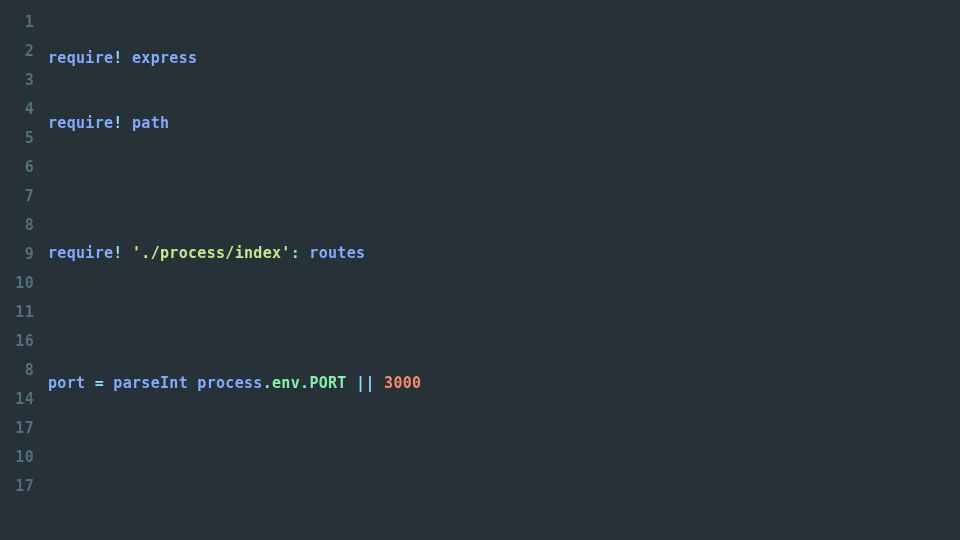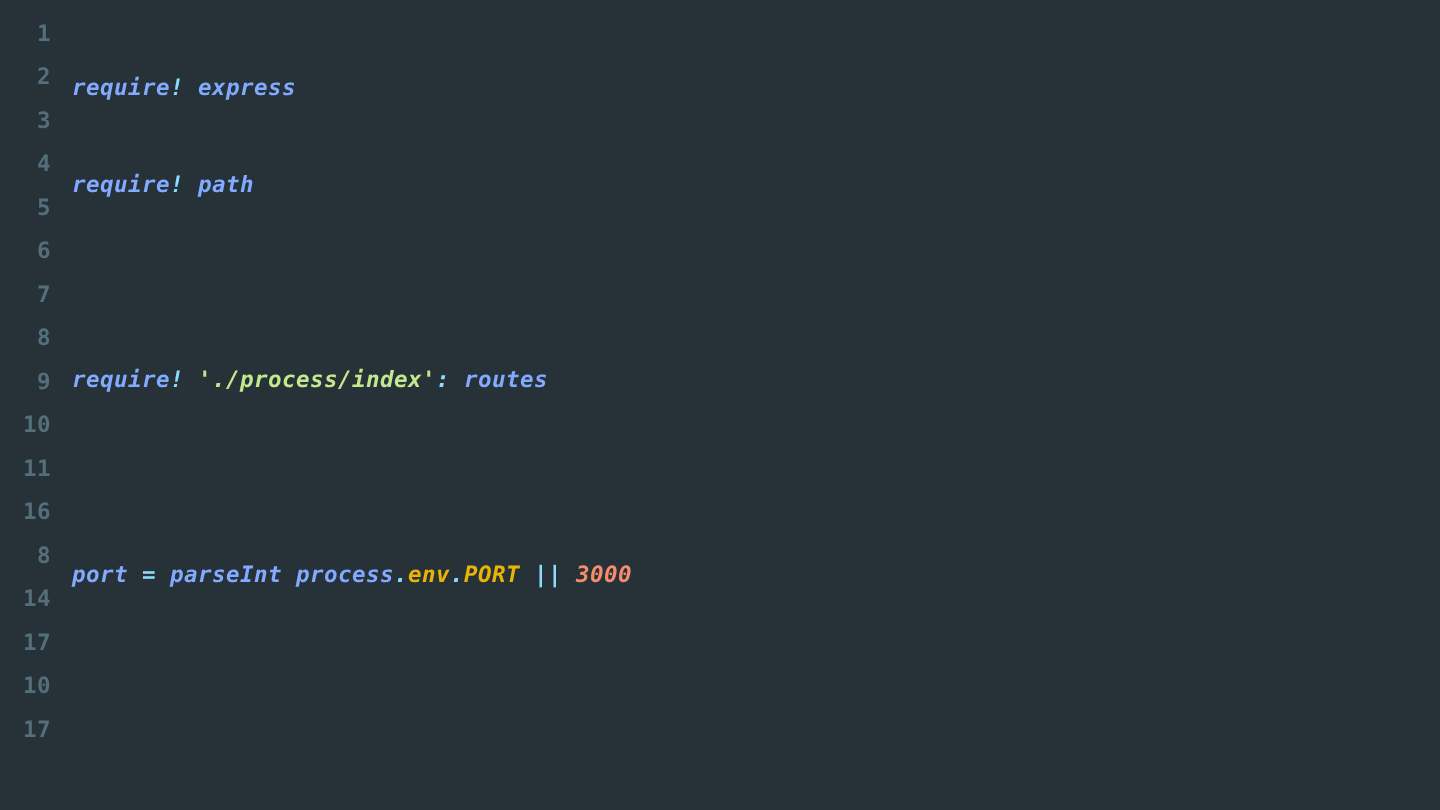--- a/index.html
+++ b/index.html
@@ -24,34 +24,33 @@
     text-align: right;
     color: #546E7A;
     user-select: none;
     flex-shrink: 0;
   }
   .code {
     padding-top: 8px;
     flex: 1;
     white-space: pre;
     color: #EEFFFF;
-    font-style: italic;
   }
   .line {
     height: 29px;
     line-height: 29px;
   }
   .gut-line {
     height: 29px;
     line-height: 29px;
   }
   
   .kw   { color: #82AAFF; }  
   .str  { color: #C3E88D; }  
-  .prop { color: #eab308; }  
+  .prop { color: #86efac; }  
   .op   { color: #89DDFF; }  
   .punc { color: #EEFFFF; }  
   .num  { color: #F78C6C; }  
   .id   { color: #EEFFFF; }  
   .dot  { color: #89DDFF; }  
 </style>
 </head>
 <body>
 
 <div class="editor">

